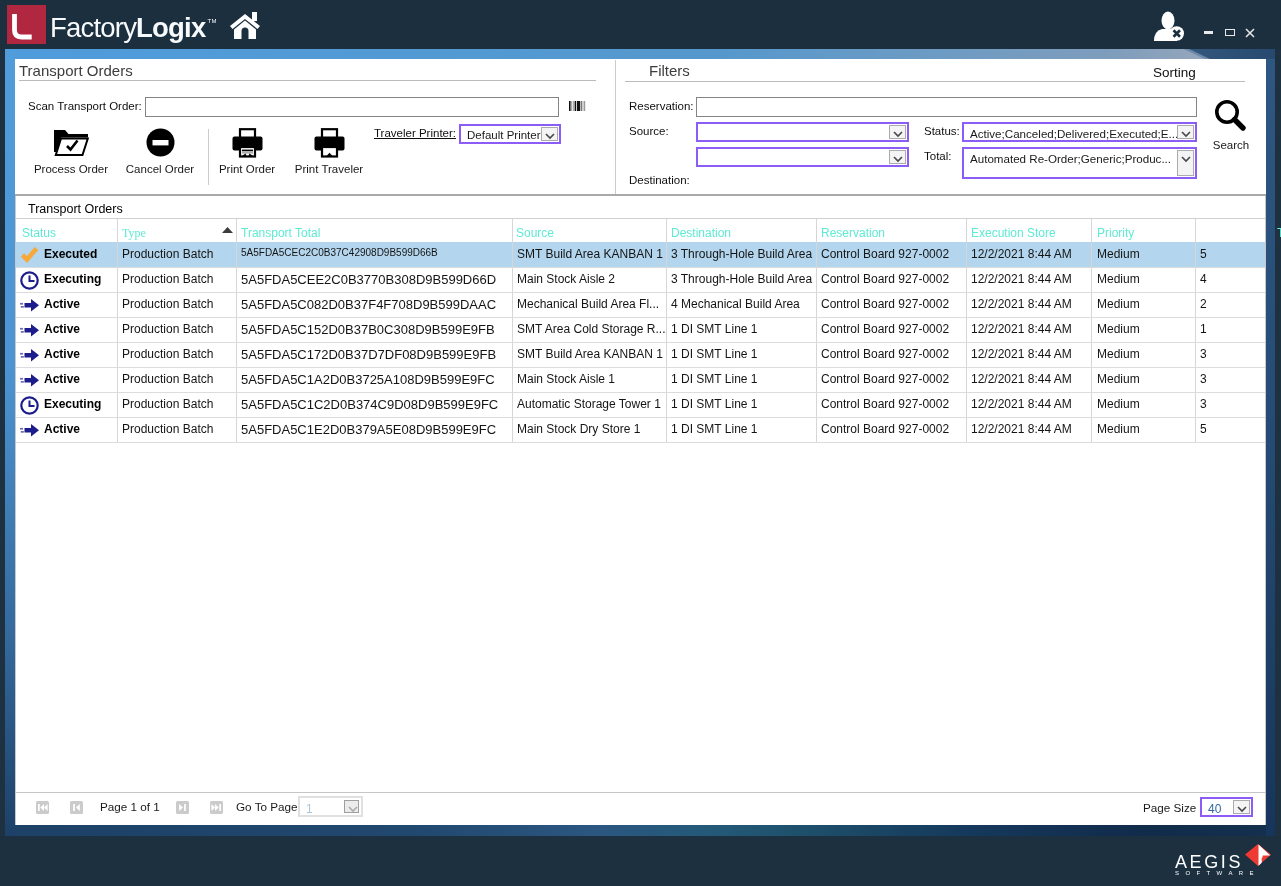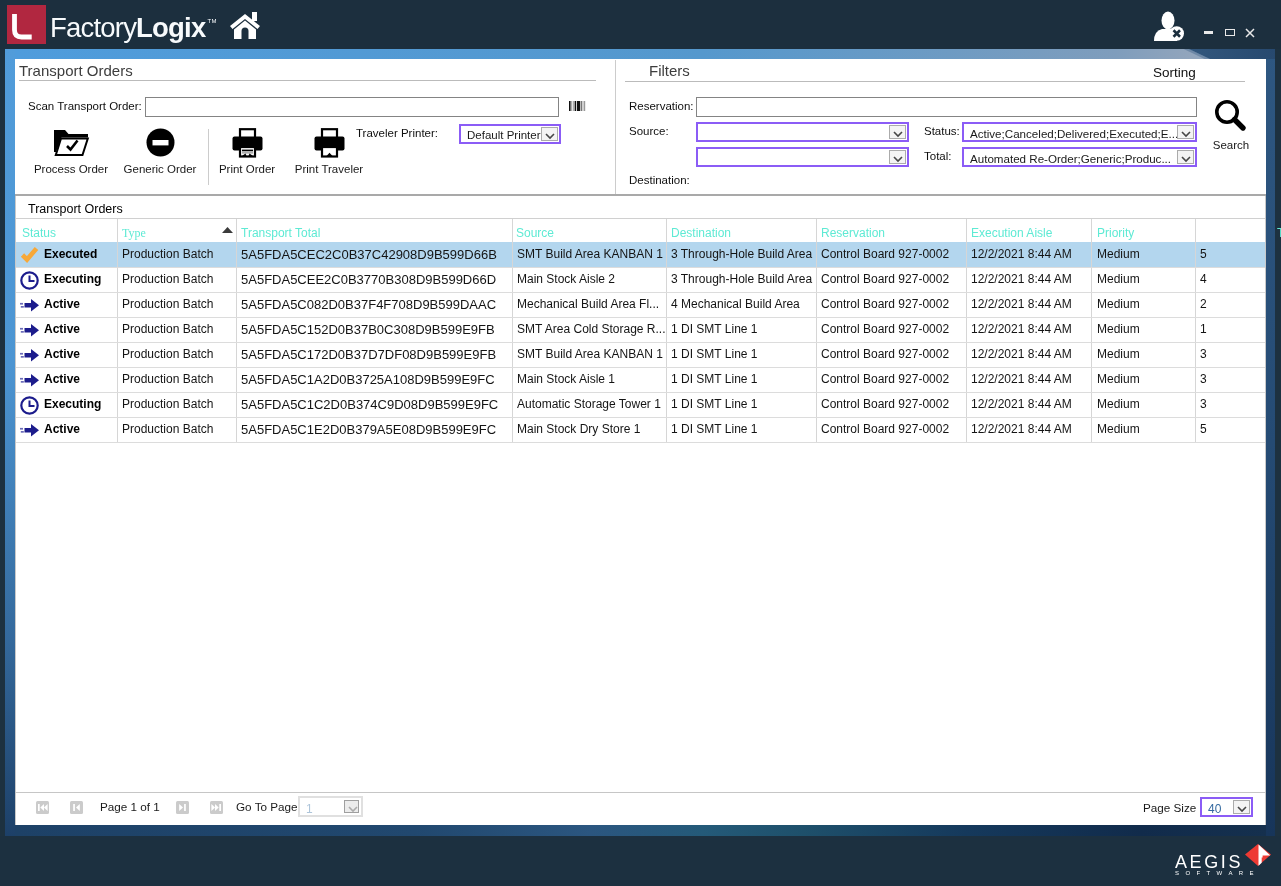--- a/index.html
+++ b/index.html
@@ -119,21 +119,21 @@
   <path d="M0 1 L11 1 L14.5 5 L34 5 L34 8.5 L7.5 8.5 L2 23 L0 23 Z" fill="#000"></path>
   <polygon points="7,9.5 33.8,9.5 28.5,26 1.8,26" fill="#fff" stroke="#000" stroke-width="2"></polygon>
   <path d="M13 17 L16.5 20.5 L23.5 11.5" fill="none" stroke="#000" stroke-width="2.6"></path>
 </svg>
 <div class="tlabel" style="left:21px;top:163px;width:100px;">Process Order</div>
 
 <svg class="abs" style="left:146px;top:128px" width="29" height="29" viewBox="0 0 29 29">
   <circle cx="14.5" cy="14.5" r="14" fill="#000"></circle>
   <rect x="6.5" y="12" width="16" height="5.4" fill="#fff"></rect>
 </svg>
-<div class="tlabel" style="left:110px;top:163px;width:100px;">Generic Order</div>
+<div class="tlabel" style="left:110px;top:163px;width:100px;">Cancel Order</div>
 
 <div class="abs" style="left:208px;top:129px;width:1px;height:56px;background:#cccccc"></div>
 
 <svg class="abs" style="left:232px;top:128px" width="31" height="30" viewBox="0 0 31 30">
   <rect x="8" y="1.2" width="15" height="9" fill="#fff" stroke="#000" stroke-width="2.2"></rect>
   <path d="M2.5 8.5 H28.5 Q30.5 8.5 30.5 10.5 V20.5 Q30.5 22.5 28.5 22.5 H2.5 Q0.5 22.5 0.5 20.5 V10.5 Q0.5 8.5 2.5 8.5 Z" fill="#000"></path>
   <rect x="8" y="19" width="15" height="9.5" fill="#fff" stroke="#000" stroke-width="2.2"></rect>
   <rect x="10" y="21.6" width="11" height="1.7" fill="#000"></rect>
   <rect x="10" y="24.4" width="11" height="1" fill="#777"></rect>
   <path d="M10 28 L13.5 25.6 L14.5 28 Z" fill="#000"></path>
@@ -142,21 +142,21 @@
 <div class="tlabel" style="left:197px;top:163px;width:100px;">Print Order</div>
 
 <svg class="abs" style="left:314px;top:128px" width="31" height="30" viewBox="0 0 31 30">
   <rect x="8" y="1.2" width="15" height="9" fill="#fff" stroke="#000" stroke-width="2.2"></rect>
   <path d="M2.5 8.5 H28.5 Q30.5 8.5 30.5 10.5 V20.5 Q30.5 22.5 28.5 22.5 H2.5 Q0.5 22.5 0.5 20.5 V10.5 Q0.5 8.5 2.5 8.5 Z" fill="#000"></path>
   <rect x="8" y="19" width="15" height="9.5" fill="#fff" stroke="#000" stroke-width="2.2"></rect>
   <path d="M12.5 28 L15.5 24.8 L18.5 28 Z" fill="#000"></path>
 </svg>
 <div class="tlabel" style="left:279px;top:163px;width:100px;">Print Traveler</div>
 
-<div class="lbl" style="left:356px;top:127px;width:100px;">Traveler Printer:</div>
+<div class="lbl" style="left:356px;top:127px;width:100px;text-align:right;text-decoration:underline;">Traveler Printer:</div>
 <div class="combo" style="left:459px;top:124px;width:102px;height:20px;">
   <div class="txt" style="font-size:11.5px;">Default Printer</div>
   <div class="btn">
       <svg width="10" height="8" viewBox="0 0 10 8">
         <path d="M1 2 L5 6 L9 2" fill="none" stroke="#474747" stroke-width="1.6"></path>
       </svg>
     </div>
 </div>
 
 <div class="abs" style="left:615px;top:60px;width:1px;height:135px;background:#cccccc"></div>
@@ -189,21 +189,21 @@
 <div class="lbl" style="left:629px;top:150px;margin-top:24px;">Destination:</div>
 <div class="combo" style="left:696px;top:147px;width:213px;height:20px;">
   <div class="txt"></div>
   <div class="btn">
       <svg width="10" height="8" viewBox="0 0 10 8">
         <path d="M1 2 L5 6 L9 2" fill="none" stroke="#474747" stroke-width="1.6"></path>
       </svg>
     </div>
 </div>
 <div class="lbl" style="left:924px;top:150px;">Total:</div>
-<div class="combo" style="left:962px;top:147px;width:235px;height:20px;">
+<div class="combo" style="left:962px;top:147px;width:235px;height:32px;">
   <div class="txt" style="width:209px;font-size:11.6px;">Automated Re-Order;Generic;Produc...</div>
   <div class="btn">
       <svg width="10" height="8" viewBox="0 0 10 8">
         <path d="M1 2 L5 6 L9 2" fill="none" stroke="#474747" stroke-width="1.6"></path>
       </svg>
     </div>
 </div>
 
 <svg class="abs" style="left:1213px;top:97px" width="34" height="38" viewBox="0 0 34 38">
   <circle cx="14" cy="15" r="10.2" fill="none" stroke="#000" stroke-width="3.6"></circle>
@@ -219,42 +219,42 @@
 
 <div class="hdr" style="left:22px;">Status</div>
 <div class="hdr" style="left:122px;font-family:Liberation Serif, serif;">Type</div>
 <svg class="abs" style="left:222px;top:227px" width="11" height="6" viewBox="0 0 11 6">
     <path d="M5.5 0 L11 6 L0 6 Z" fill="#3b3b3b"></path>
   </svg>
 <div class="hdr" style="left:241px;">Transport Total</div>
 <div class="hdr" style="left:516px;">Source</div>
 <div class="hdr" style="left:671px;">Destination</div>
 <div class="hdr" style="left:821px;">Reservation</div>
-<div class="hdr" style="left:971px;">Execution Aisle</div>
+<div class="hdr" style="left:971px;">Execution Store</div>
 <div class="hdr" style="left:1097px;">Priority</div>
 <div class="hdr" style="left:1256px;margin-left:21px;">Total Items</div>
 
 <div class="abs" style="left:16px;top:242px;width:1249px;height:25px;background:#b3d6ee"></div>
 
 <div class="colline" style="left:117px;"></div>
 <div class="colline" style="left:236px;"></div>
 <div class="colline" style="left:512px;"></div>
 <div class="colline" style="left:666px;"></div>
 <div class="colline" style="left:816px;"></div>
 <div class="colline" style="left:966px;"></div>
 <div class="colline" style="left:1091px;"></div>
 <div class="colline" style="left:1195px;"></div>
 
 <div id="rows">
     <div class="abs" style="left:20px;top:246px"><svg width="19" height="17" viewBox="0 0 19 17">
         <path d="M2.5 9 L7 13.5 L16.5 2.5" fill="none" stroke="#f7a838" stroke-width="4.6"></path>
       </svg></div>
     <div class="cell bold" style="left:44px;top:247px">Executed</div>
     <div class="cell" style="left:122px;top:247px">Production Batch</div>
-    <div class="cell" style="left:241px;top:247px;font-size:13px">5A5FDA5CEC2C0B37C42908D9B599D66B</div>
+    <div class="cell" style="left:241px;top:247px;font-size:10px">5A5FDA5CEC2C0B37C42908D9B599D66B</div>
     <div class="cell" style="left:517px;top:247px;width:148px;overflow:hidden">SMT Build Area KANBAN 1</div>
     <div class="cell" style="left:671px;top:247px">3 Through-Hole Build Area</div>
     <div class="cell" style="left:821px;top:247px">Control Board 927-0002</div>
     <div class="cell" style="left:971px;top:247px">12/2/2021 8:44 AM</div>
     <div class="cell" style="left:1097px;top:247px">Medium</div>
     <div class="cell" style="left:1200px;top:247px">5</div>
     <div class="row-line" style="top:267px"></div>
     <div class="abs" style="left:20px;top:271px"><svg width="19" height="19" viewBox="0 0 19 19">
         <circle cx="9.5" cy="9.5" r="8.2" fill="none" stroke="#1c1c8c" stroke-width="2.2"></circle>
         <path d="M9.5 4.5 L9.5 10 L14.5 10" fill="none" stroke="#1c1c8c" stroke-width="2"></path>

